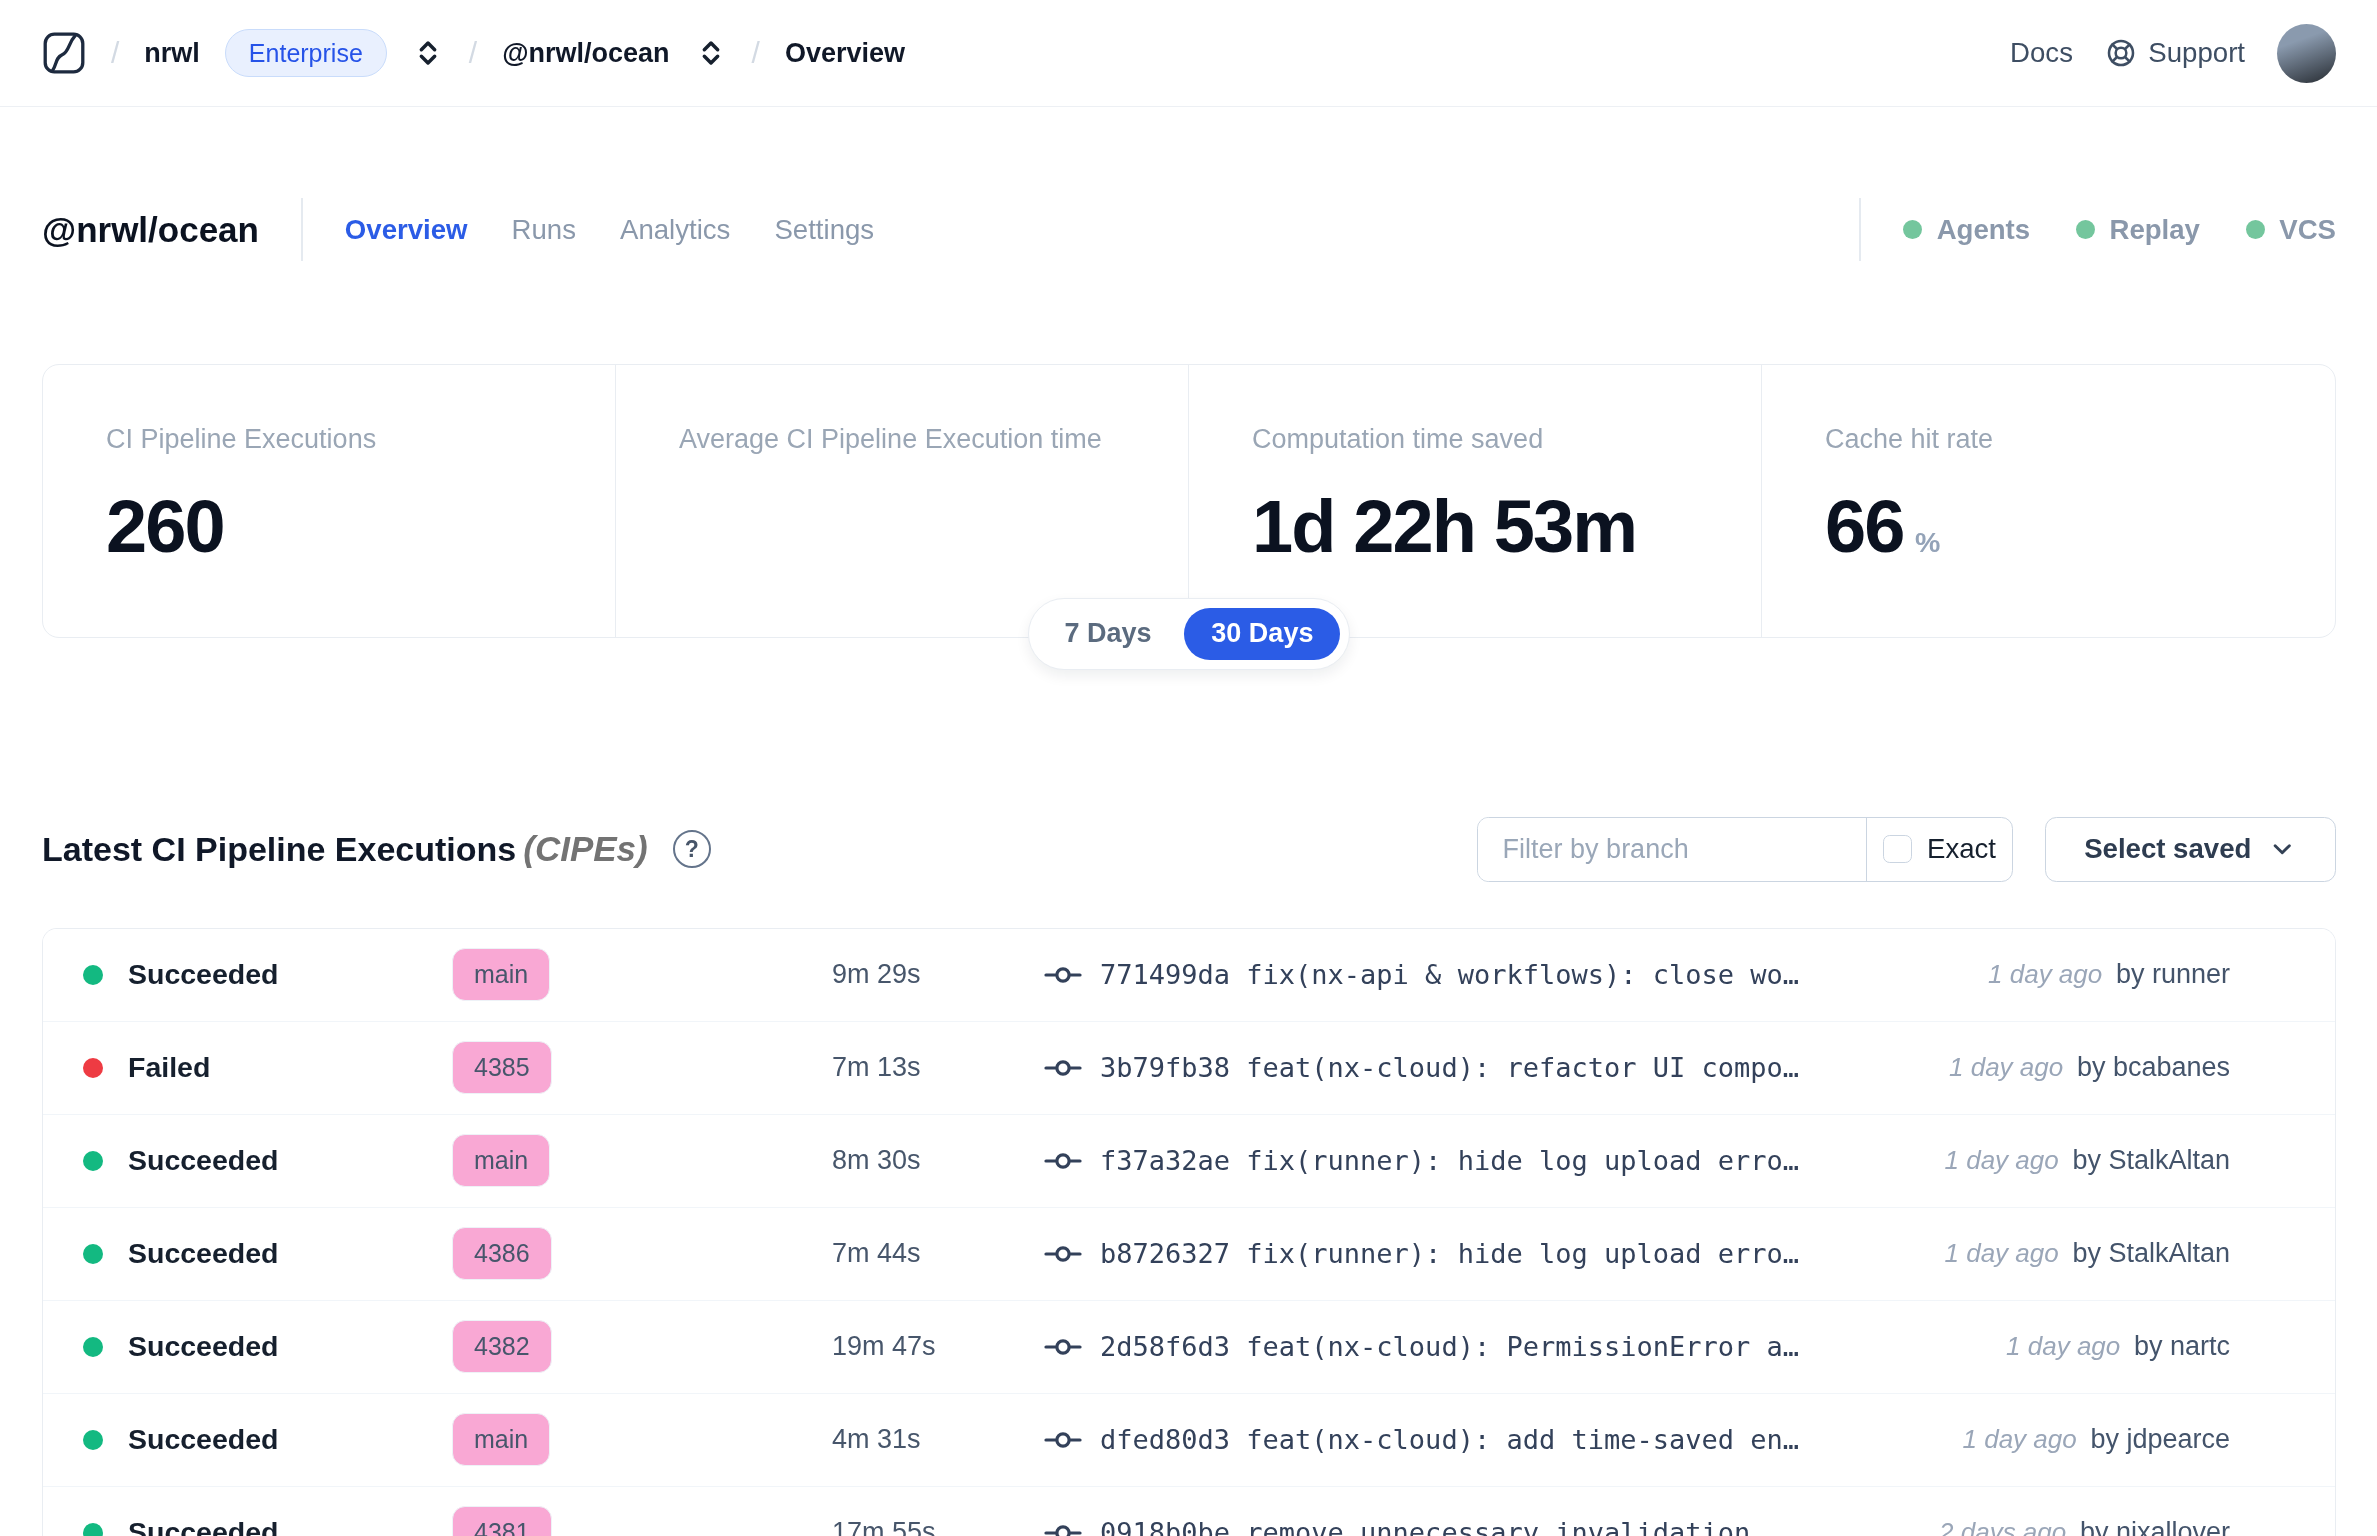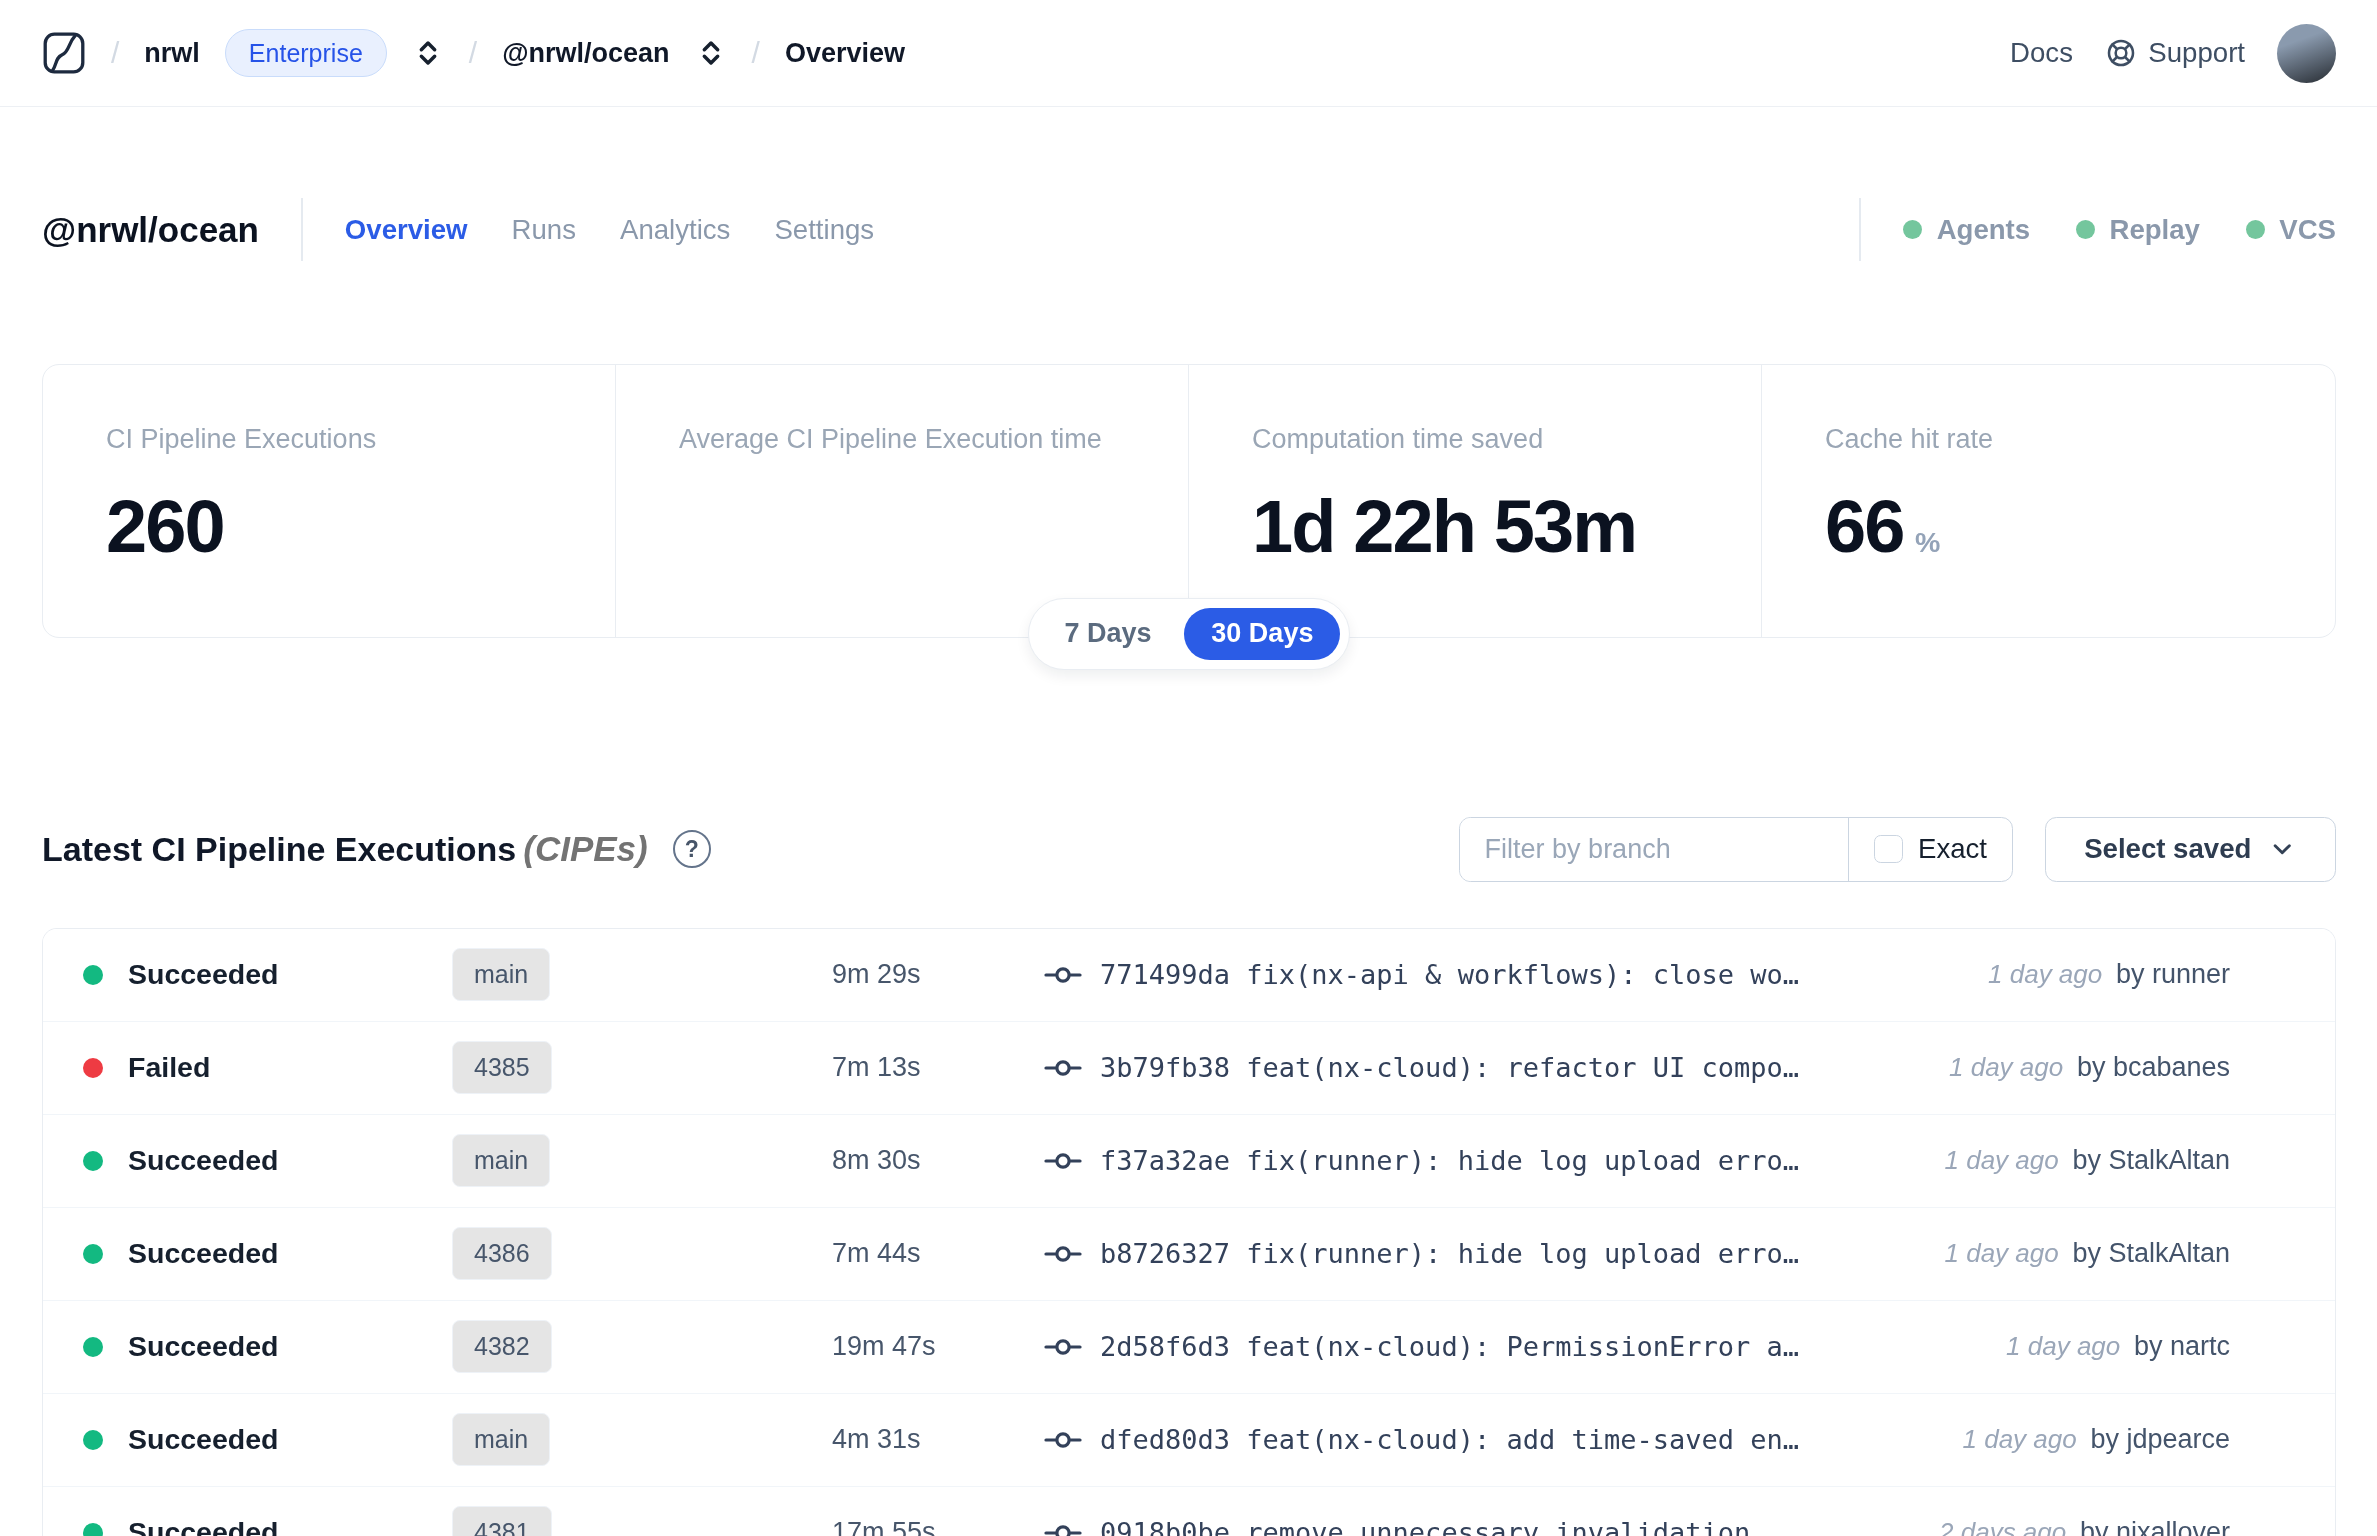--- a/index.html
+++ b/index.html
@@ -55,39 +55,39 @@
   .help { width:38px; height:38px; border:2.4px solid #64748b; border-radius:50%;
     display:inline-flex; align-items:center; justify-content:center; margin-left:25px;
     font-size:23px; font-weight:600; color:#475569; cursor:pointer; }
   .filters { margin-left:auto; display:flex; align-items:center; gap:32px; }
   .filter-group { display:flex; align-items:stretch; height:65px; border:1.9px solid #cbd5e1;
     border-radius:11.4px; overflow:hidden; background:#fff; }
   .branch-input { border:none; outline:none; width:388px; padding:0 25px; font-size:27px;
     font-family:"Liberation Sans",sans-serif; color:#101828; }
   .branch-input::placeholder { color:#9aa7b8; }
   .filter-sep { width:1.9px; background:#cbd5e1; }
-  .exact-wrap { display:flex; align-items:center; gap:15px; padding:0 25px; }
+  .exact-wrap { display:flex; align-items:center; gap:15px; padding:0 16px; }
   .checkbox { width:28.5px; height:28.5px; border:1.9px solid #cbd5e1; border-radius:6.7px; background:#fff; cursor:pointer; }
   .exact-label { font-size:27.6px; font-weight:500; color:#16202e; }
   .select-btn { height:65px; min-width:291px; border:1.9px solid #cbd5e1; border-radius:11.4px;
     background:#fff; display:flex; align-items:center; justify-content:center; gap:17px;
     font-size:27.6px; font-weight:600; color:#2e3c50; cursor:pointer; }
   .chev { width:28.5px; height:28.5px; }
 
   
   .table { margin:46px 42px 0; border:1.9px solid #e9edf2; border-bottom:none;
     border-radius:15px 15px 0 0; overflow:hidden; background:#fff; }
   .row { height:93px; display:grid; align-items:center; padding-right:17px;
     grid-template-columns:409px 380px 209px 1fr 418px 88px;
     border-bottom:1.9px solid #f1f5f9; background:#fff; }
   .cell-status { display:flex; align-items:center; gap:25px; padding-left:40px; }
   .status-dot { width:20px; height:20px; border-radius:50%; }
   .status-text { font-size:28.5px; font-weight:600; color:#16202e; }
-  .branch-badge { display:inline-block; padding:11px 21px; border-radius:8px;
-    background:#e5e5e5; border:1.9px solid #eef2f7; font-size:25px; color:#47566b; }
+  .branch-badge { display:inline-block; padding:11px 21px; border-radius:13px;
+    background:#f9a8d4; border:1.9px solid #eef2f7; font-size:25px; color:#47566b; }
   .duration { font-size:27px; color:#47566b; }
   .cell-commit { display:flex; align-items:center; gap:15px; overflow:hidden; white-space:nowrap; }
   .commit-icon { flex:0 0 44px; width:44px; height:34px; }
   .commit-text { font-family:"DejaVu Sans Mono","Liberation Mono",monospace; font-size:27px;
     color:#33415a; overflow:hidden; text-overflow:ellipsis; cursor:pointer; }
   .cell-meta { text-align:right; white-space:nowrap; }
   .meta-time { font-size:26px; font-style:italic; color:#9aa6b8; }
   .meta-author { font-size:27px; font-weight:500; color:#44546b; margin-left:9.5px; }
   .avatar-row { width:53px; height:53px; border-radius:50%; margin-left:auto; }
 </style>

